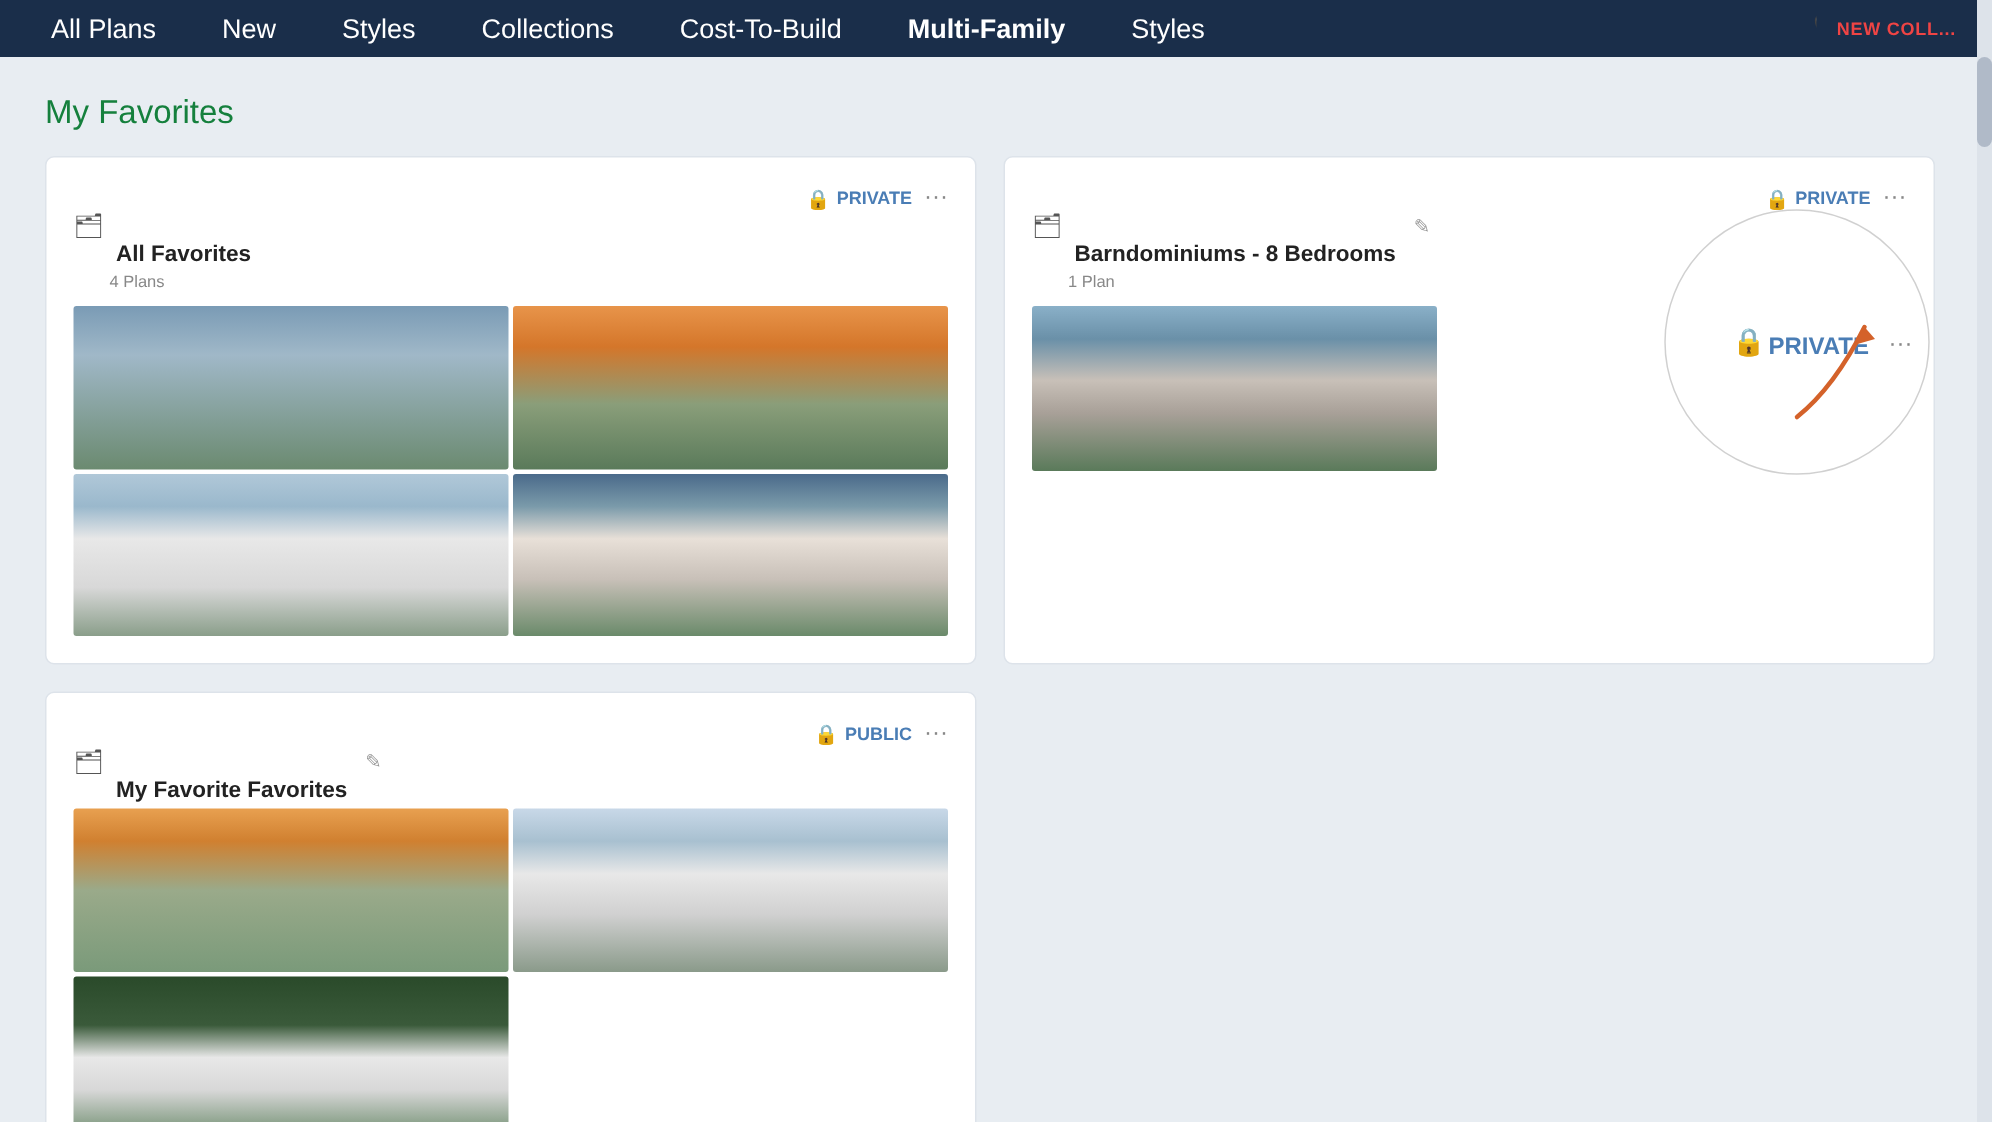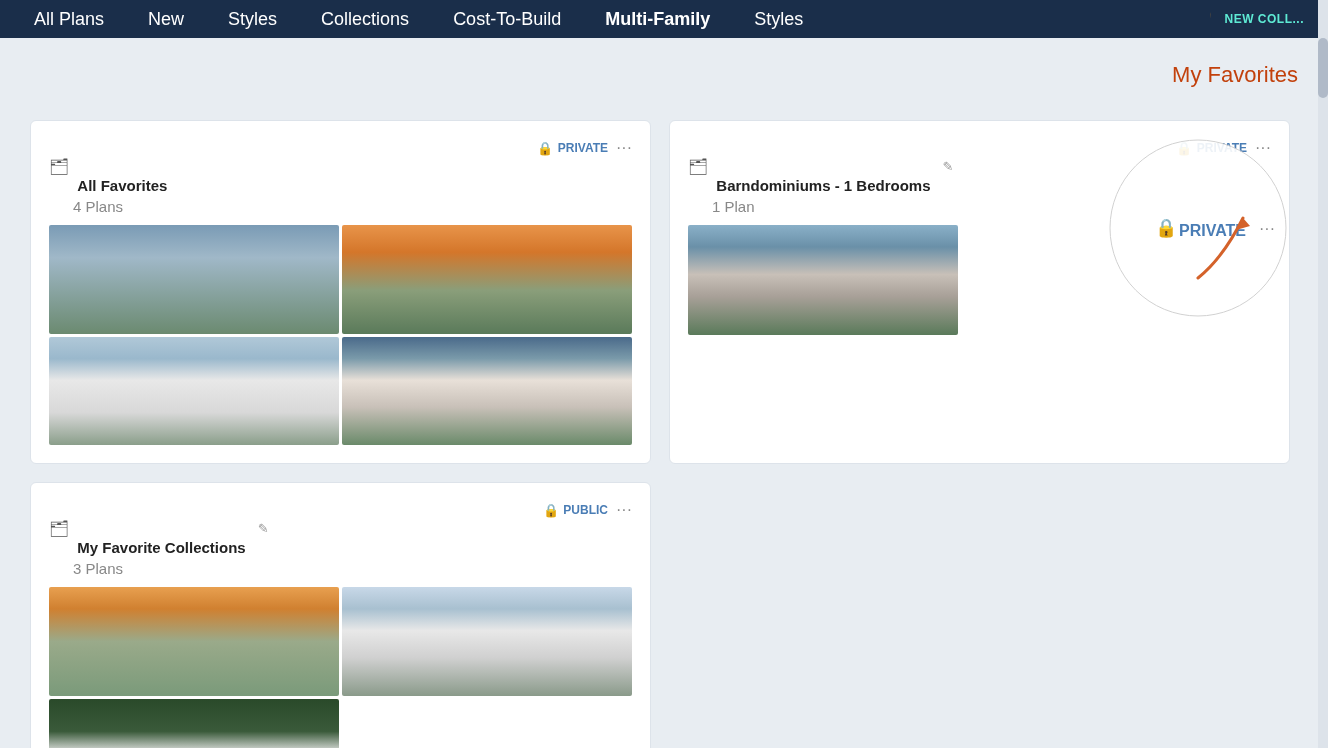--- a/index.html
+++ b/index.html
@@ -53,24 +53,23 @@
     }
 
     
     .main {
       padding: 24px 30px;
       position: relative;
     }
 
     .page-title {
       font-size: 22px;
-      color: #c2410c;
+      color: #15803d;
       font-weight: normal;
-      margin-bottom: 32px;
-      text-align: right;
+      margin-bottom: 16px;
     }
 
     
     .cards-grid {
       display: grid;
       grid-template-columns: 1fr 1fr;
       gap: 18px;
       max-width: 1260px;
     }
 
@@ -102,21 +101,21 @@
       color: #222;
       margin-top: 38px;
     }
     .edit-icon {
       color: #999;
       font-size: 13px;
       cursor: pointer;
       margin-left: 4px;
     }
     .card-subtitle {
-      font-size: 15px;
+      font-size: 11px;
       color: #888;
       margin-left: 24px;
       margin-bottom: 10px;
     }
     .card-badge {
       display: flex;
       align-items: center;
       gap: 5px;
       font-size: 12px;
       font-weight: bold;
@@ -240,21 +239,21 @@
   </div>
   <div class="nav-help">
     <span class="phone-icon">📞</span>
     <div class="help-text">
       <span>Need Help?</span>
       <span>800-854-7852</span>
     </div>
   </div>
 </nav>
 
-<div style="position:absolute; top:0; right:10px; background:#1a2e4a; color:#5eead4; font-size:12px; font-weight:bold; padding:10px 14px; z-index:5; letter-spacing:0.5px; border-bottom-left-radius:4px; height:38px; display:flex; align-items:center; overflow:hidden; max-width:120px;">
+<div style="position:absolute; top:0; right:10px; background:#1a2e4a; color:#ef4444; font-size:12px; font-weight:bold; padding:10px 14px; z-index:5; letter-spacing:0.5px; border-bottom-left-radius:4px; height:38px; display:flex; align-items:center; overflow:hidden; max-width:120px;">
   NEW COLL...
 </div>
 
 <div class="main">
   <h1 class="page-title">My Favorites</h1>
 
   <div class="cards-grid">
 
     <div class="collection-card">
       <div class="card-header">
@@ -274,49 +273,48 @@
         <div class="img-cell house-sunset"></div>
         <div class="img-cell house-white-modern"></div>
         <div class="img-cell house-dusk"></div>
       </div>
     </div>
 
     <div class="collection-card">
       <div class="card-header">
         <div class="card-title-area">
           <span class="folder-icon">🗂</span>
-          <span class="card-title">Barndominiums - 1 Bedrooms</span>
+          <span class="card-title">Barndominiums - 8 Bedrooms</span>
           <span class="edit-icon">✎</span>
         </div>
         <div style="display:flex;align-items:center;gap:4px;">
           <span class="lock-icon">🔒</span>
           <span class="card-badge">PRIVATE</span>
           <span class="more-icon">···</span>
         </div>
       </div>
       <div class="card-subtitle">1 Plan</div>
       <div style="height:110px; width:270px;">
         <div class="img-cell house-barndominuim" style="height:110px; border-radius:2px;"></div>
       </div>
     </div>
 
     <div class="collection-card">
       <div class="card-header">
         <div class="card-title-area">
           <span class="folder-icon">🗂</span>
-          <span class="card-title">My Favorite Collections</span>
+          <span class="card-title">My Favorite Favorites</span>
           <span class="edit-icon">✎</span>
         </div>
         <div style="display:flex;align-items:center;gap:4px;">
           <span class="lock-icon">🔒</span>
           <span class="card-badge">PUBLIC</span>
           <span class="more-icon">···</span>
         </div>
       </div>
-      <div class="card-subtitle">3 Plans</div>
       <div class="image-grid-3">
         <div class="img-cell house-farmhouse1"></div>
         <div class="img-cell house-farmhouse2"></div>
         <div class="img-cell house-farmhouse3"></div>
       </div>
     </div>
 
   </div>
 
   <div class="annotation-overlay">

